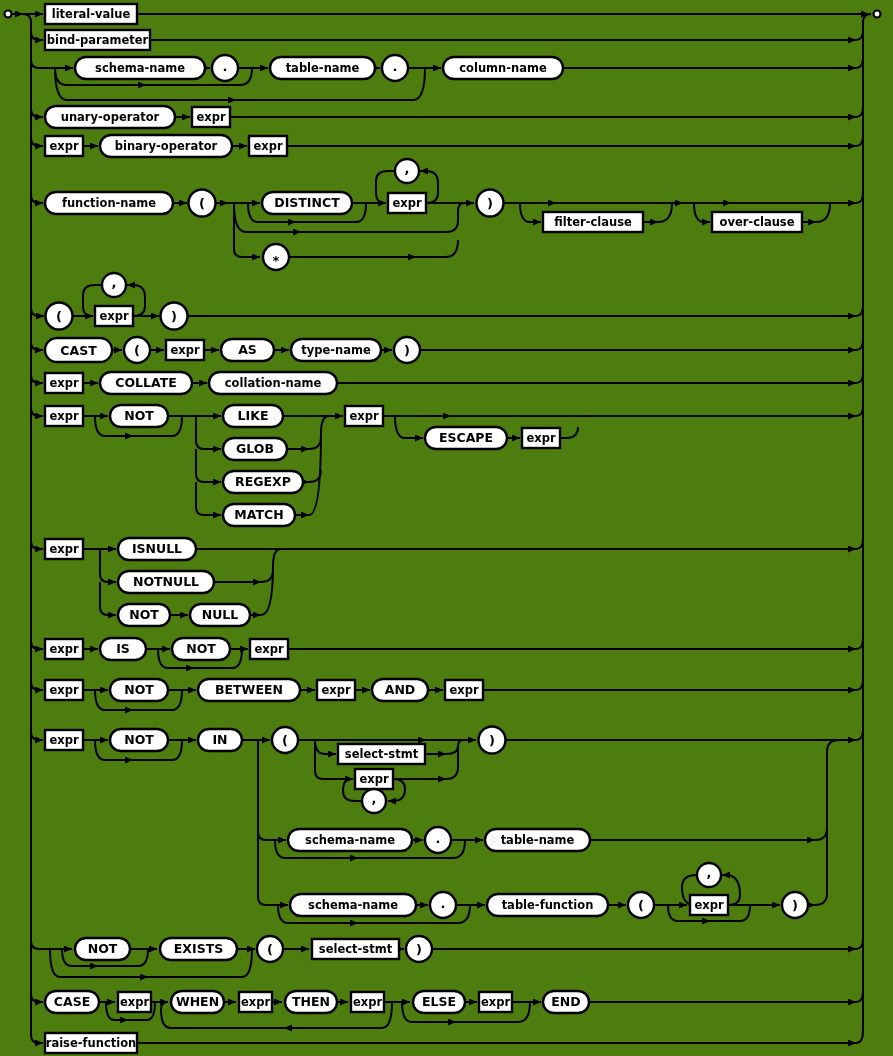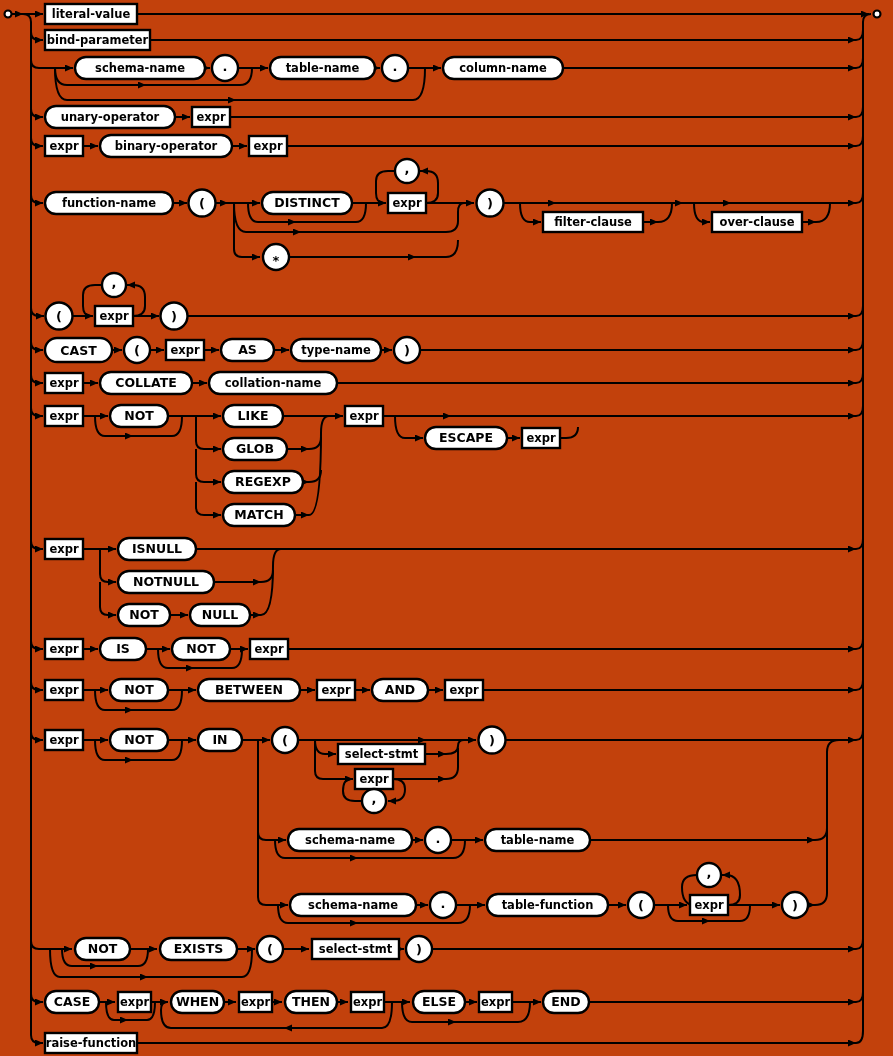--- a/index.html
+++ b/index.html
@@ -1,16 +1,16 @@
 <!DOCTYPE html>
 <html><head>
 <meta charset="utf-8">
 <style>
   html,body{margin:0;padding:0;background:#ffffff;}
-  .wrap{width:893px;height:1056px;position:relative;background:#c2410c;}
+  .wrap{width:893px;height:1056px;position:relative;background:#4d7c0f;}
   svg{display:block;}
   .rail{fill:none;stroke:#000;stroke-width:2;}
   .shape{fill:#fff;stroke:#000;stroke-width:2.4;}
   .shape.thin{stroke-width:2.1;}
   text{font-family:"DejaVu Sans","Liberation Sans",sans-serif;font-weight:bold;fill:#000;text-anchor:middle;}
   .kw{font-size:12.5px;}
   .nm{font-size:11.5px;}
   .nt{font-size:11.5px;}
   .pu{font-size:13px;}
 </style>

